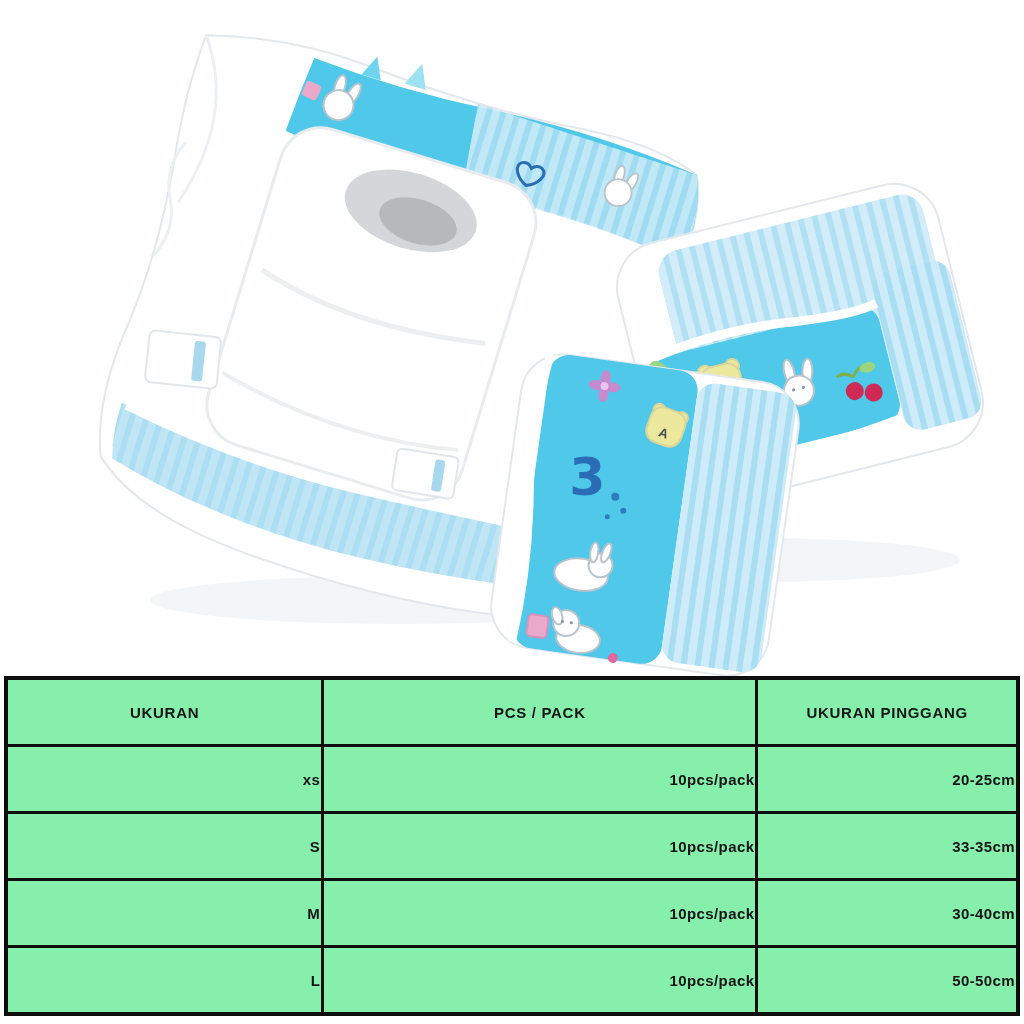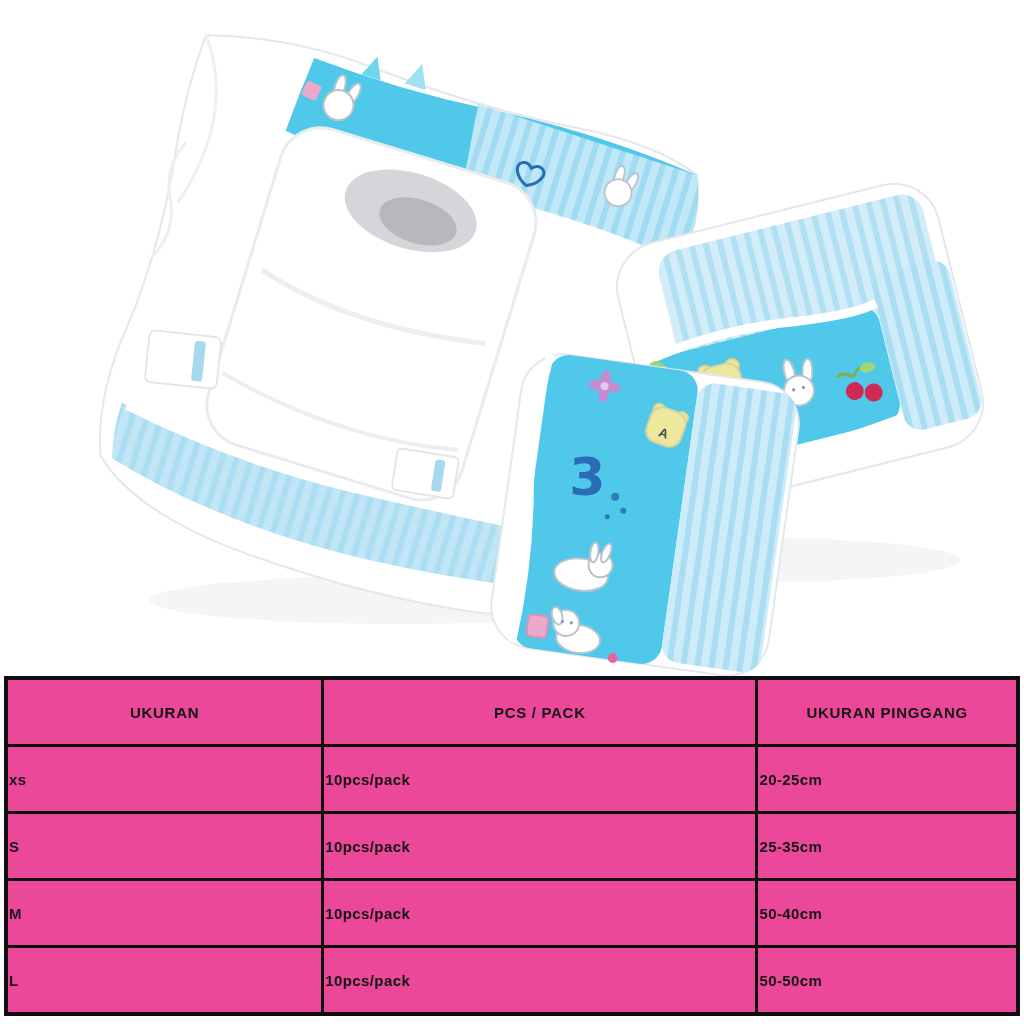--- a/index.html
+++ b/index.html
@@ -1,27 +1,27 @@
 <!DOCTYPE html>
 <html><head>
 <meta charset="utf-8">
 <style>
   html,body{margin:0;padding:0;background:#ffffff;}
   .canvas{position:relative;width:1024px;height:1024px;background:#ffffff;overflow:hidden;
           font-family:"Liberation Sans",sans-serif;}
   .photo{position:absolute;top:0;left:0;width:1024px;height:676px;margin:0;}
   .photo svg{display:block;width:100%;height:100%;}
   .size-table{position:absolute;top:676px;left:4px;width:1016px;border-collapse:collapse;
-              table-layout:fixed;background:#ec4899;}
+              table-layout:fixed;background:#86efac;}
   .size-table,.size-table th,.size-table td{border:3px solid #0e0e0e;}
   .size-table{border-width:4px;}
   .size-table th{height:62px;font-size:15px;font-weight:700;letter-spacing:.7px;color:#151515;
                  text-align:center;vertical-align:middle;}
   .size-table td{height:62px;font-size:15px;font-weight:700;letter-spacing:.4px;color:#151515;
-                 text-align:left;vertical-align:middle;}
+                 text-align:right;vertical-align:middle;}
   .outline{stroke:#e4e8ec;stroke-width:2;}
   .crease{stroke:#edf0f3;stroke-width:3;fill:none;}
 </style>
 </head>
 <body>
 
 <div class="canvas">
 
   <figure class="photo">
     <svg viewBox="0 0 1024 676" xmlns="http://www.w3.org/2000/svg">
@@ -190,26 +190,26 @@
     </thead>
     <tbody>
       <tr>
         <td>xs</td>
         <td>10pcs/pack</td>
         <td>20-25cm</td>
       </tr>
       <tr>
         <td>S</td>
         <td>10pcs/pack</td>
-        <td>25-35cm</td>
+        <td>33-35cm</td>
       </tr>
       <tr>
         <td>M</td>
         <td>10pcs/pack</td>
-        <td>50-40cm</td>
+        <td>30-40cm</td>
       </tr>
       <tr>
         <td>L</td>
         <td>10pcs/pack</td>
         <td>50-50cm</td>
       </tr>
     </tbody>
   </table>
 
 </div>

